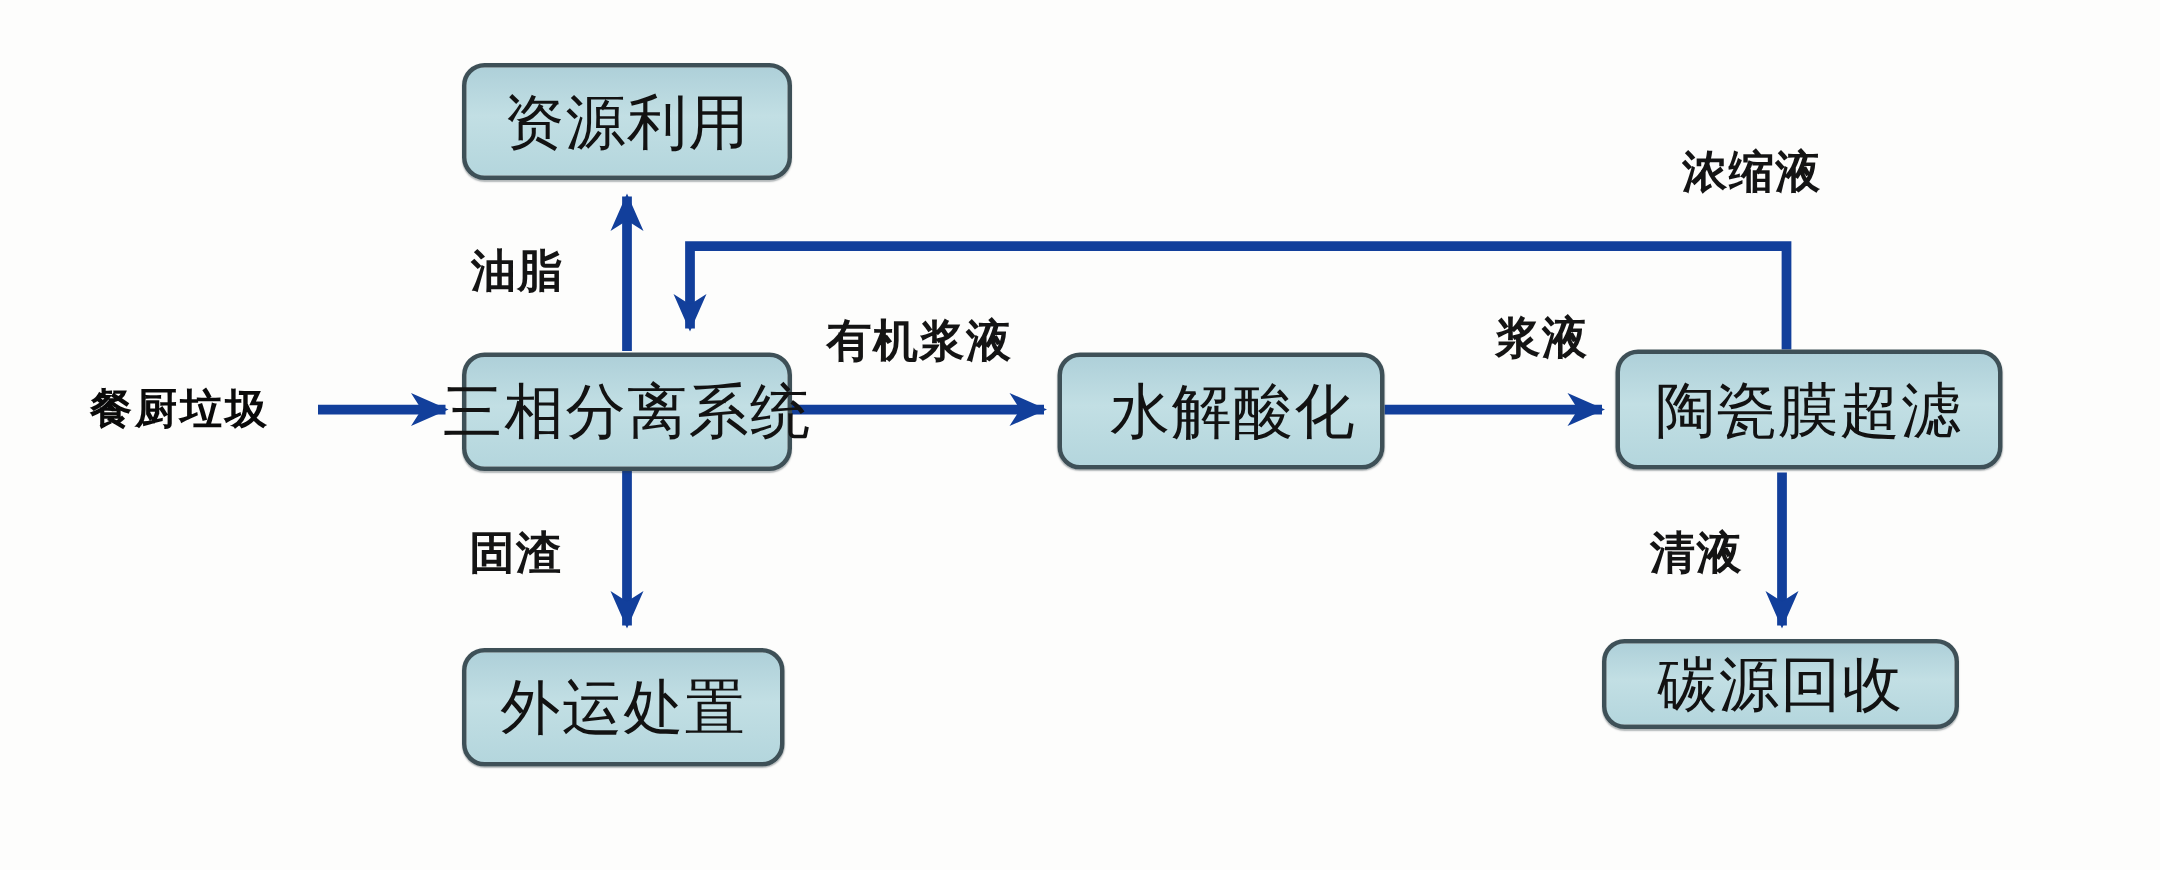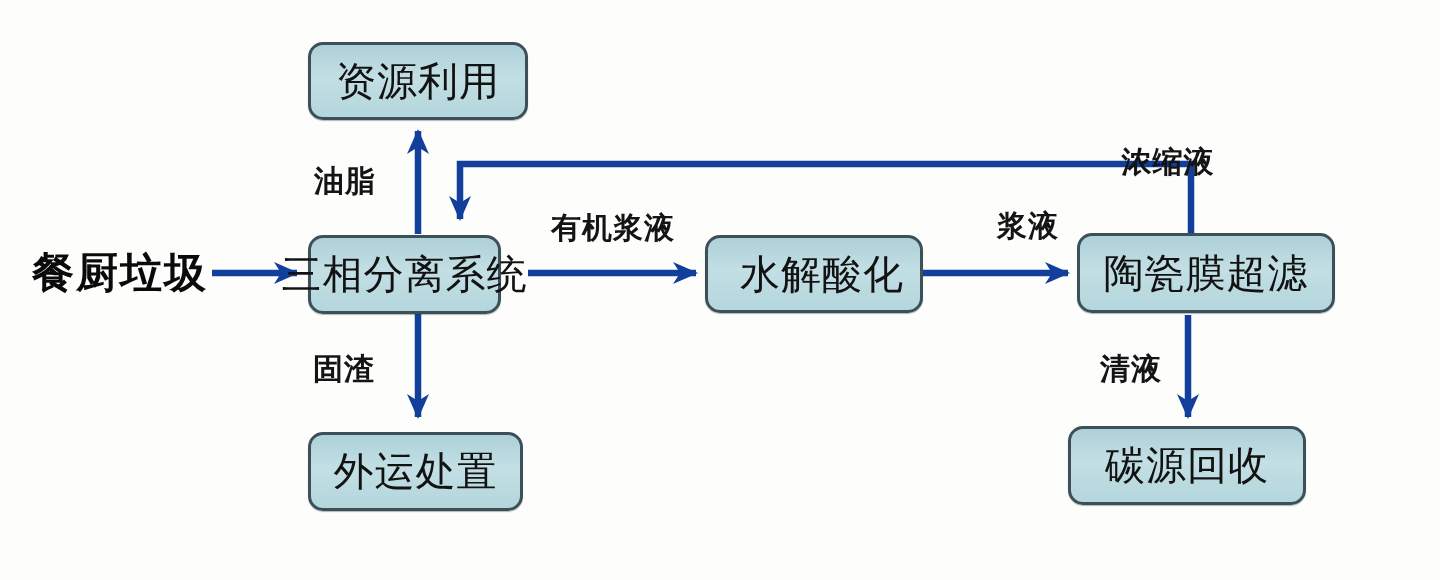--- a/index.html
+++ b/index.html
@@ -28,48 +28,48 @@
     background: linear-gradient(180deg, #aed0d9 0%, #c2dfe4 45%, #b4d6dd 100%);
     border: 3px solid #3e5057;
     border-radius: 15px;
     box-shadow: 0 1px 1px rgba(40,55,60,0.35);
     font-size: 40px;
     color: #121212;
     letter-spacing: 1px;
     white-space: nowrap;
   }
   .node-resource-use   { left: 308px; top:  42px; width: 220px; height: 78px; }
-  .node-three-phase    { left: 308px; top: 235px; width: 193px; height: 79px; }
+  .node-three-phase    { left: 308px; top: 235px; width: 220px; height: 79px; }
   .node-hydrolysis     { left: 705px; top: 235px; width: 218px; height: 78px; padding-left: 16px; }
   .node-ceramic-uf     { left: 1077px; top: 233px; width: 258px; height: 80px; }
   .node-disposal       { left: 308px; top: 432px; width: 215px; height: 79px; }
-  .node-carbon         { left: 1068px; top: 426px; width: 238px; height: 79px; }
+  .node-carbon         { left: 1068px; top: 426px; width: 238px; height: 60px; }
   .flow-label {
     position: absolute;
     transform: translate(-50%, -50%);
     font-size: 30px;
     font-weight: 700;
     color: #141414;
     letter-spacing: 1px;
     white-space: nowrap;
   }
   .source-label {
     position: absolute;
     transform: translate(-50%, -50%);
     left: 120px; top: 273px;
-    font-size: 42px;
+    font-size: 28px;
     font-weight: 700;
     color: #0a0a0a;
     letter-spacing: 2px;
     white-space: nowrap;
   }
   .lbl-grease      { left: 345px;  top: 181px; }
   .lbl-organic     { left: 613px;  top: 228px; }
   .lbl-slurry      { left: 1028px;  top: 226px; }
-  .lbl-concentrate { left: 1168px; top: 115px; margin-top: 47px; }
+  .lbl-concentrate { left: 1168px; top: 115px; }
   .lbl-residue     { left: 344px;  top: 369px; }
   .lbl-clear       { left: 1131px; top: 369px; }
 </style>
 </head>
 <body>
 
 <div class="canvas">
 
   <svg class="arrow-layer" viewBox="0 0 1440 580" xmlns="http://www.w3.org/2000/svg">
     <defs>

